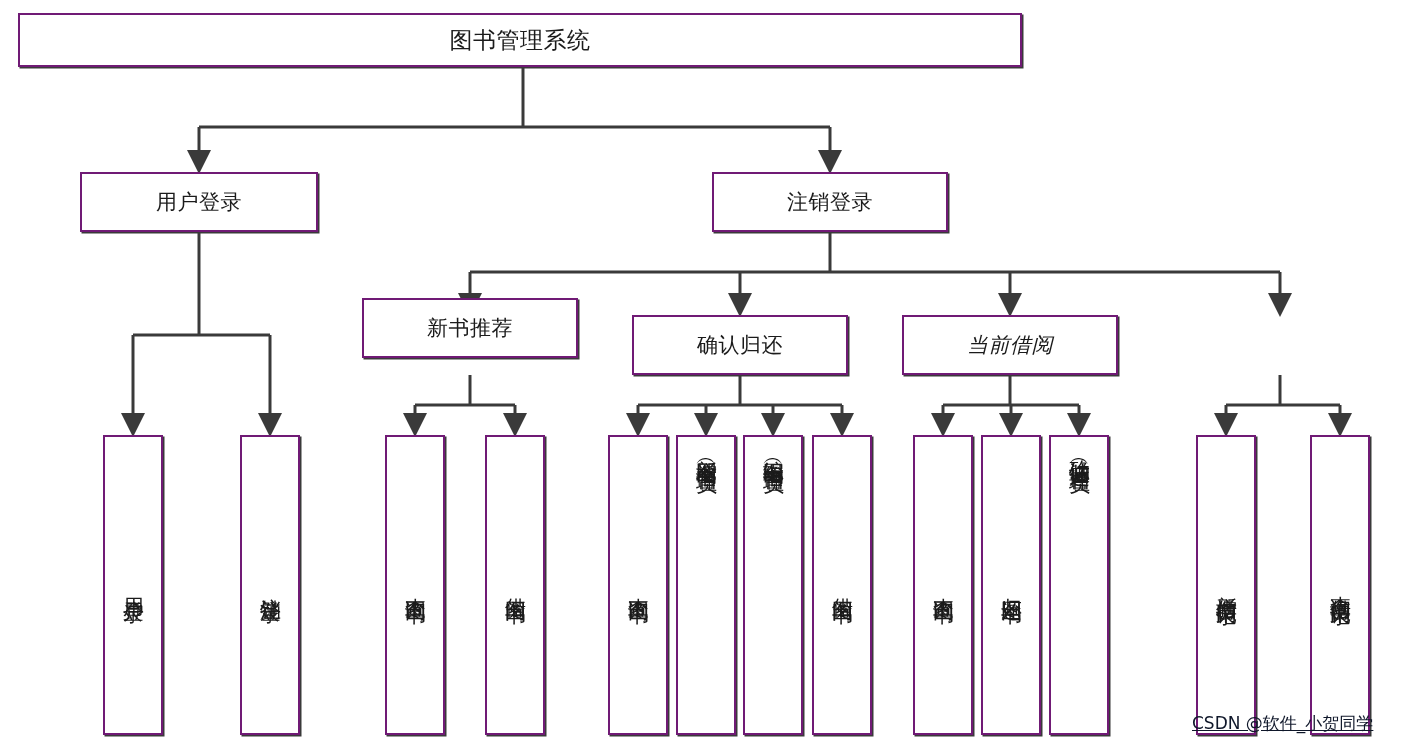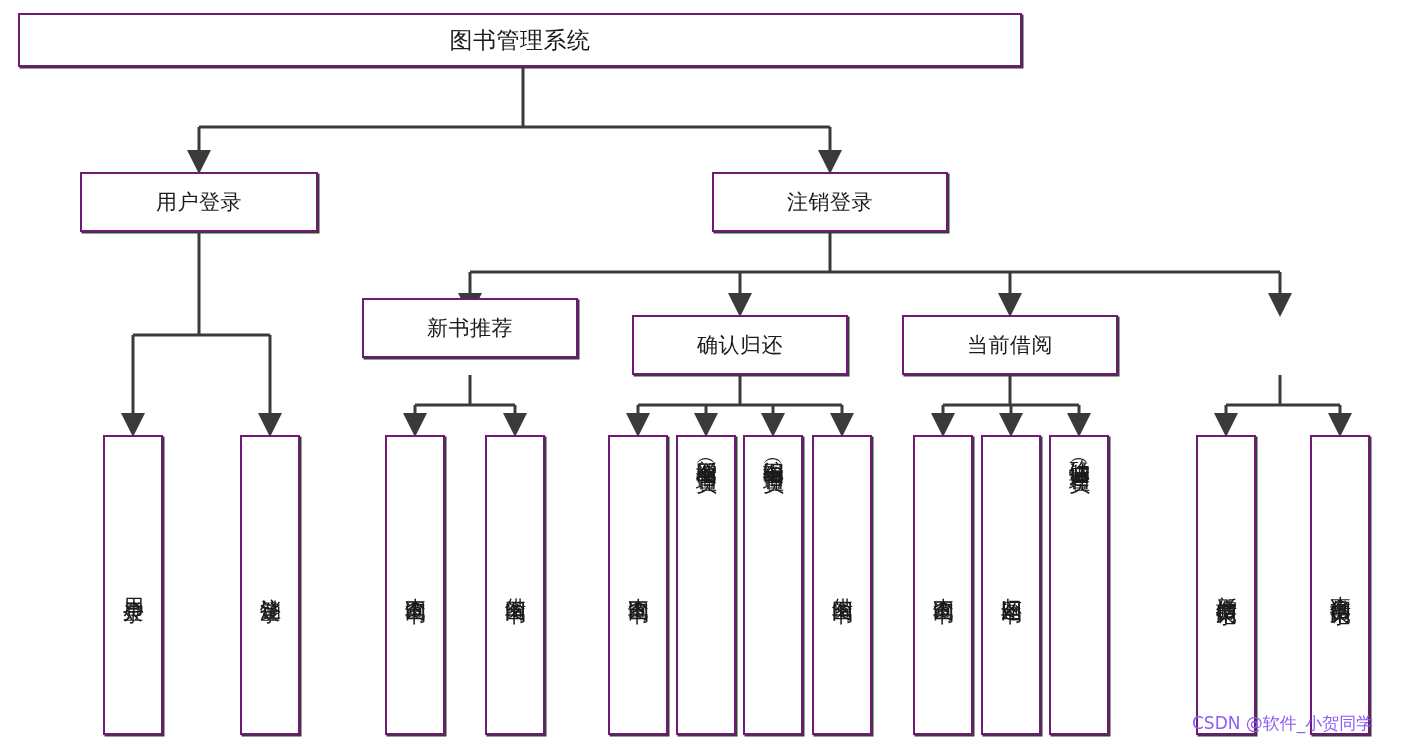--- a/index.html
+++ b/index.html
@@ -62,25 +62,26 @@
   .leaf .node-label {
     writing-mode: vertical-rl;
     text-orientation: upright;
     font-size: 21px;
     line-height: 1.28;
     letter-spacing: 2px;
     white-space: normal;
   }
   #watermark {
     position: absolute;
-    color: #8b5cf6;
+    color: #0f172a;
     font-size: 17px;
     white-space: nowrap;
     z-index: 6;
     pointer-events: none;
+    text-decoration: underline;
   }
 </style>
 </head>
 <body>
 
 <div id="diagram-root">
 
   <svg id="edge-layer" viewBox="0 0 1405 747" xmlns="http://www.w3.org/2000/svg">
     <defs>
       <marker id="arrow" viewBox="0 0 12 12" refX="6" refY="6" markerWidth="8" markerHeight="8" orient="auto-start-reverse">
@@ -141,21 +142,21 @@
   <div class="node level-2" style="left:712px; top:172px; width:236px; height:60px;">
     <span class="node-label">注销登录</span>
   </div>
 
   <div class="node level-3" style="left:362px; top:298px; width:216px; height:60px;">
     <span class="node-label">新书推荐</span>
   </div>
   <div class="node level-3" style="left:632px; top:315px; width:216px; height:60px;">
     <span class="node-label">确认归还</span>
   </div>
-  <div class="node level-3" style="left:902px; top:315px; width:216px; height:60px;">
+  <div class="node level-3" style="left:902px; top:315px; width:216px; height:60px;font-style:italic;">
     <span class="node-label">当前借阅</span>
   </div>
 
   <div class="node leaf center-text" style="left:103px; top:435px; width:60px; height:300px;">
     <span class="node-label">用户登录</span>
   </div>
   <div class="node leaf center-text" style="left:240px; top:435px; width:60px; height:300px;">
     <span class="node-label">注销登录</span>
   </div>
 

